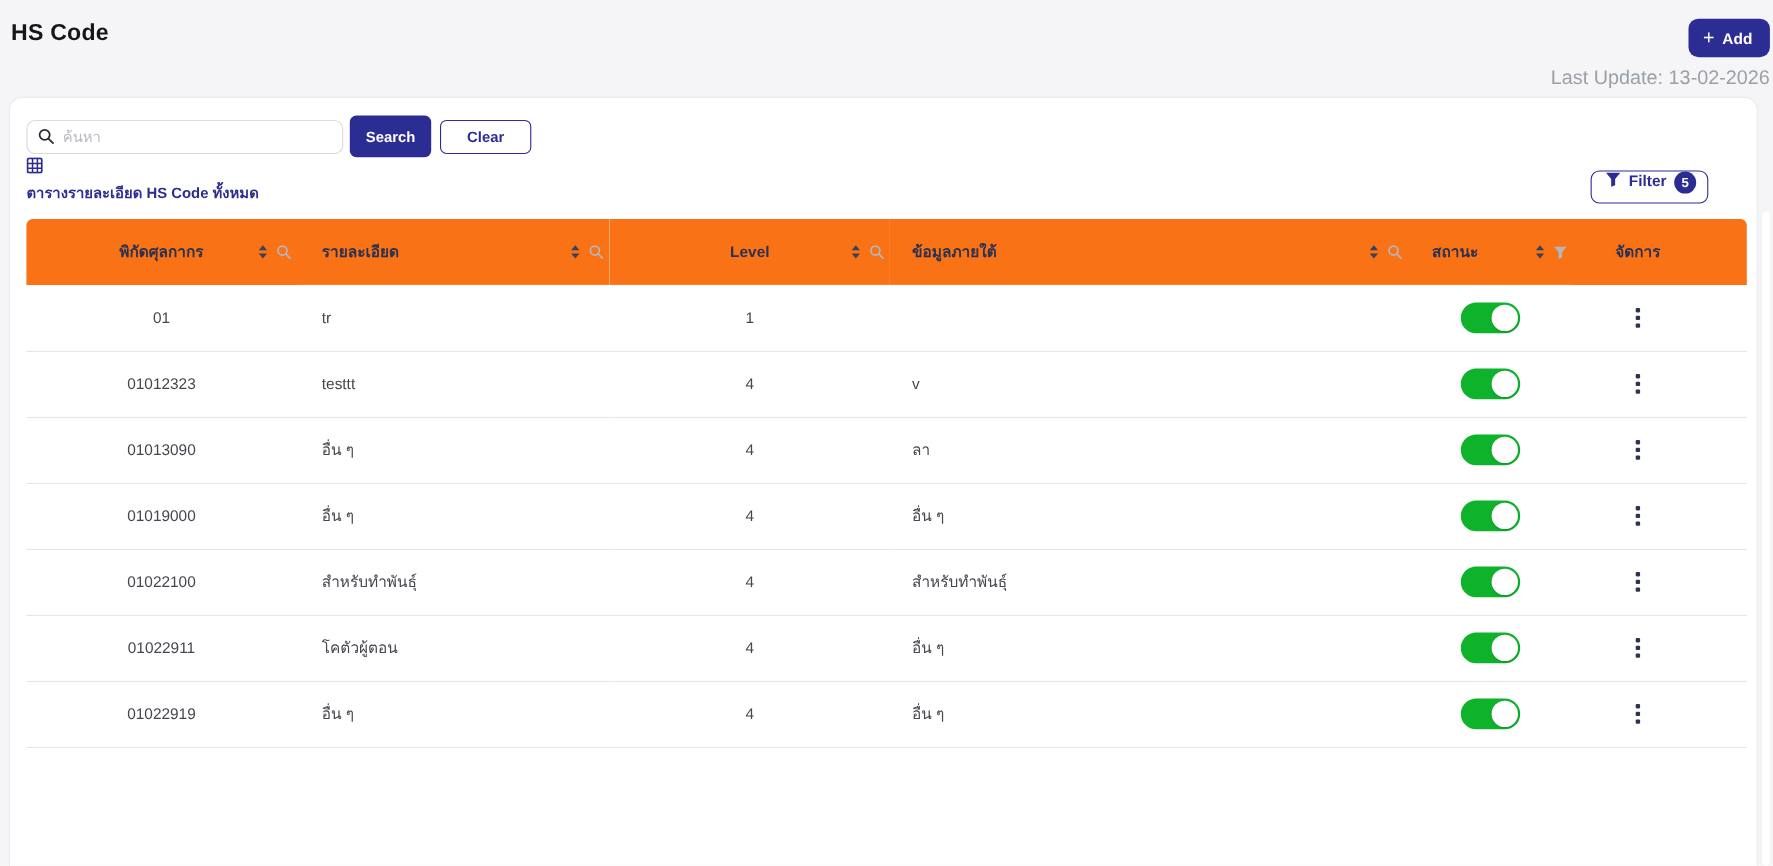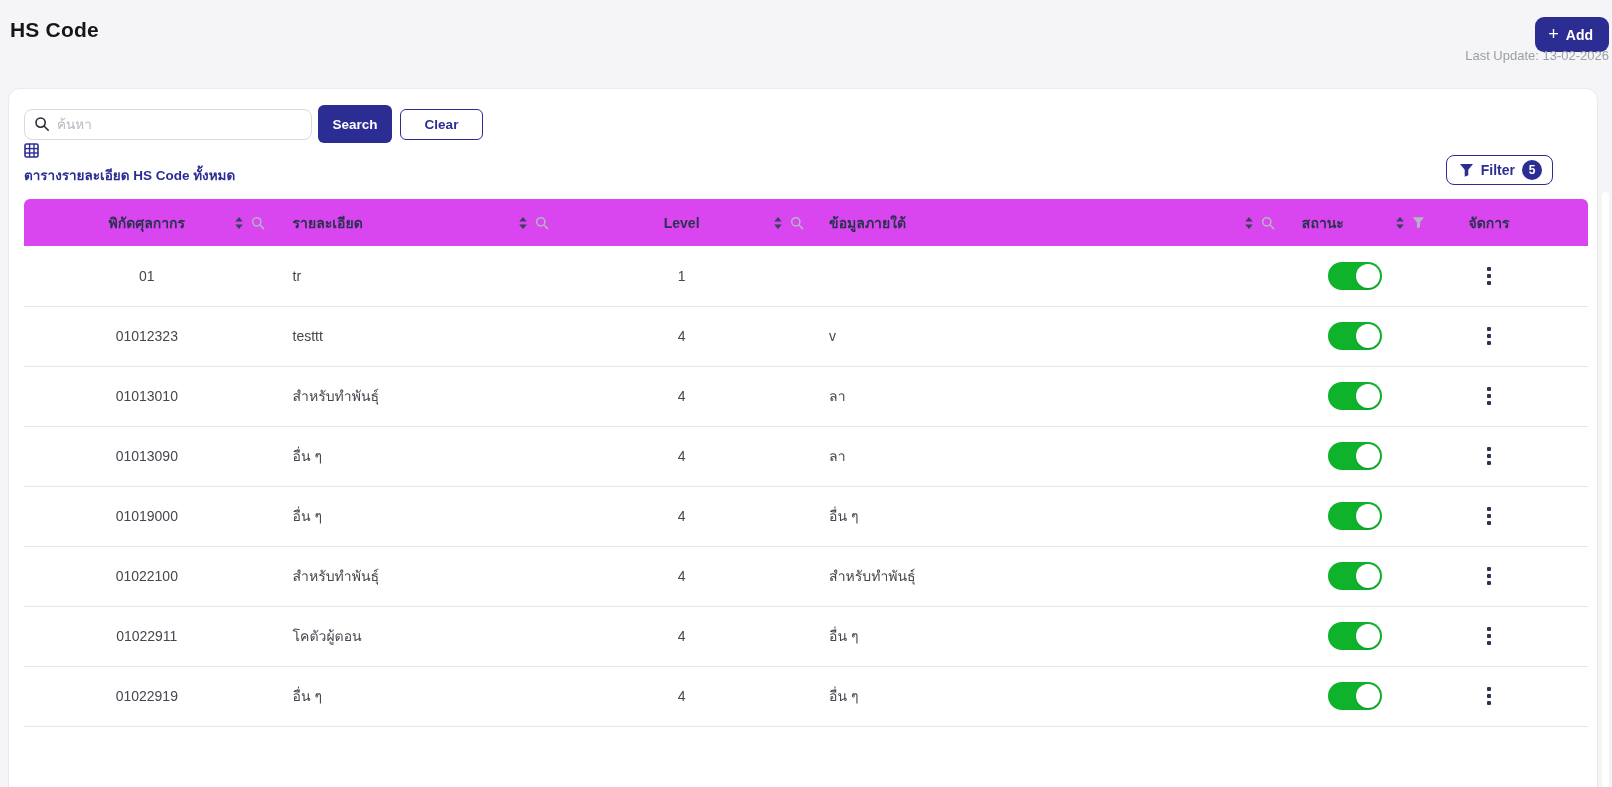--- a/index.html
+++ b/index.html
@@ -21,22 +21,22 @@
   .add-btn {
     position:absolute; right:3px; top:17px;
     height:35px; padding:0 16px 0 13px;
     background:var(--primary); color:#fff;
     border:none; border-radius:9px;
     font-family:inherit; font-size:14px; font-weight:700;
     display:flex; align-items:center; gap:7px; cursor:pointer;
   }
   .add-btn .plus { font-size:18px; font-weight:400; line-height:1; margin-top:-2px; }
   .last-update {
-    position:absolute; right:3px; top:48px;
-    font-size:13px; color:#9aa0a8;
+    position:absolute; right:3px; top:60px;
+    font-size:18px; color:#9aa0a8;
   }
 
   
   .card {
     position:absolute; left:8px; top:88px; width:1590px; height:960px;
     background:#fff; border:1px solid #e9e9ee; border-radius:12px;
     padding:16px 9px 0 15px;
   }
 
   
@@ -75,34 +75,34 @@
   .table-link {
     align-self:flex-end; margin-bottom:1px;
     display:flex; gap:6px;
     color:var(--primary); font-size:13.5px; font-weight:700;
     text-decoration:none; cursor:pointer;flex-direction:column;
   }
   .filter-btn {
     align-self:flex-start; margin-right:35px;
     height:30px; padding:0 10px 0 12px;
     background:#fff; border:1px solid var(--primary); border-radius:8px;
-    display:flex; align-items:center; gap:7px; cursor:pointer;
+    display:flex; gap:7px; cursor:pointer;
     font-family:inherit; color:var(--primary); font-size:14px; font-weight:600;
   }
   .filter-badge {
     width:20px; height:20px; border-radius:50%;
     background:var(--primary); color:#fff;
     font-size:12px; font-weight:700;
     display:flex; align-items:center; justify-content:center;
   }
 
   
   table { width:100%; margin-top:12px; border-collapse:collapse; table-layout:fixed; }
   thead th {
-    background:#d946ef; height:47px;
+    background:#f97316; height:60px;
     font-size:14px; font-weight:600; color:#2b3150;
     position:relative; text-align:left;
   }
   thead th:first-child { border-radius:6px 0 0 0; }
   thead th:last-child  { border-radius:0 6px 0 0; }
   .th-icons {
     position:absolute; right:5px; top:50%; transform:translateY(-50%);
     display:flex; align-items:center; gap:7px;
   }
   tbody td {
@@ -295,36 +295,20 @@
     </td>
     <td class="al-c pr-40">
       <span class="kebab">
               <i></i>
               <i></i>
               <i></i>
             </span>
     </td>
   </tr>
         <tr>
-    <td class="c-code al-c">01013010</td>
-    <td class="c-desc pl-23">สำหรับทำพันธุ์</td>
-    <td class="c-level al-c">4</td>
-    <td class="c-under pl-20">ลา</td>
-    <td class="al-c">
-      <span class="toggle on"><span class="knob"></span></span>
-    </td>
-    <td class="al-c pr-40">
-      <span class="kebab">
-              <i></i>
-              <i></i>
-              <i></i>
-            </span>
-    </td>
-  </tr>
-        <tr>
     <td class="c-code al-c">01013090</td>
     <td class="c-desc pl-23">อื่น ๆ</td>
     <td class="c-level al-c">4</td>
     <td class="c-under pl-20">ลา</td>
     <td class="al-c">
       <span class="toggle on"><span class="knob"></span></span>
     </td>
     <td class="al-c pr-40">
       <span class="kebab">
               <i></i>

